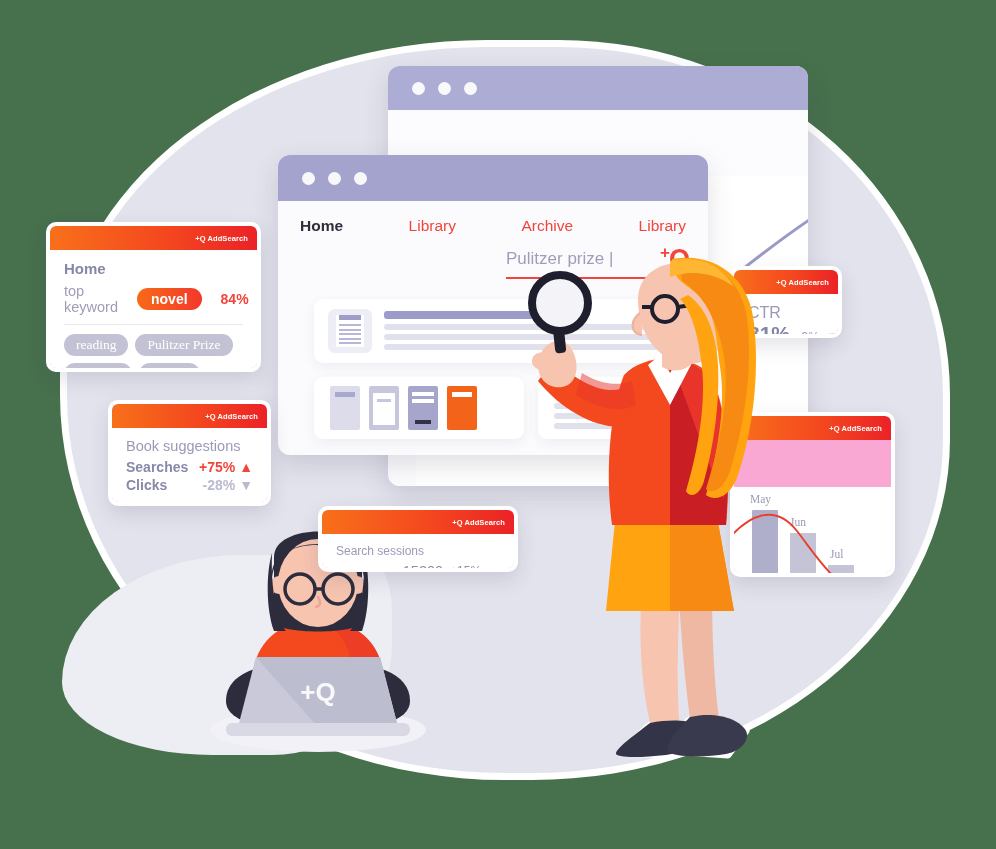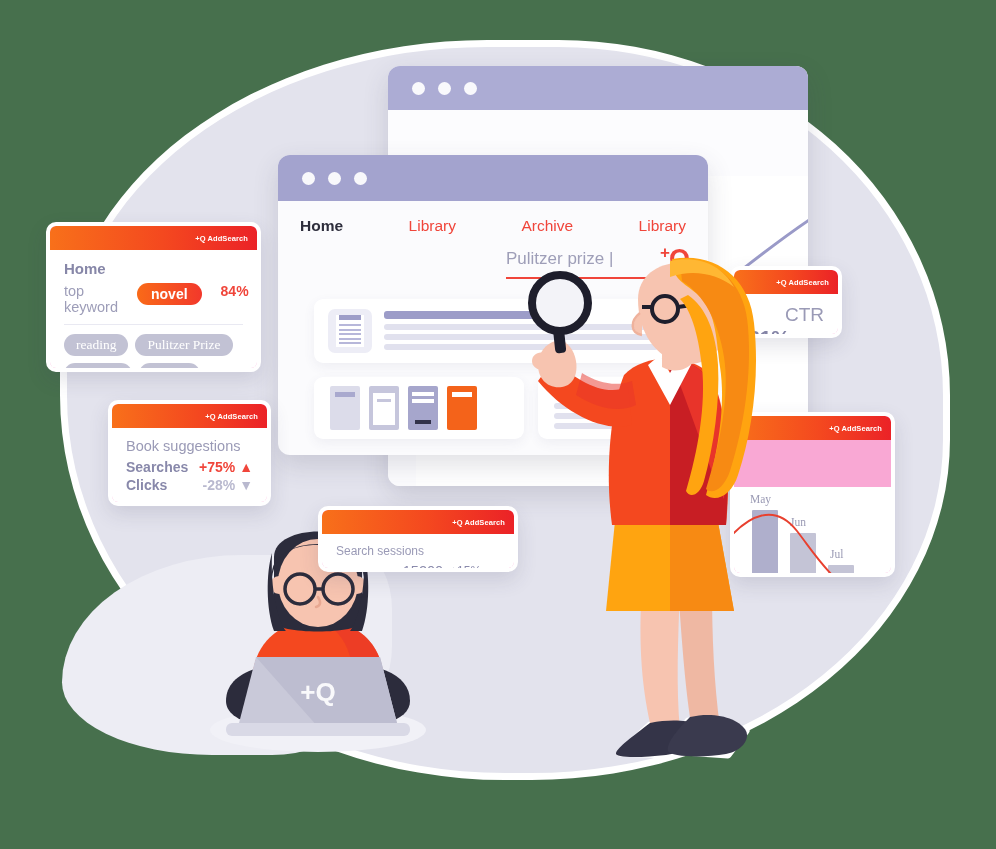--- a/index.html
+++ b/index.html
@@ -137,21 +137,21 @@
   .brand { color: #fff; font-size: 7.5px; font-weight: bold; letter-spacing: .1px; white-space: nowrap; }
 
   .card-body { padding: 10px 14px 12px 14px; background: #fff; }
 
   .up { color: #F0453A; }
   .down { color: #B9B9CF; }
 
   
   #card-keyword { left: 46px; top: 222px; width: 215px; height: 150px; }
   #card-keyword .title { font-size: 15px; font-weight: bold; color: #8787A8; margin-bottom: 6px; }
-  .kw-row { display: flex; align-items: flex-start; gap: 19px; }
+  .kw-row { display: flex; align-items: center; gap: 19px; }
   .kw-label { font-size: 14.5px; color: #9D9DB8; }
   .pill-novel {
     background: linear-gradient(90deg,#F96A18,#F2382B);
     color: #fff; font-weight: bold; font-size: 14px;
     padding: 3px 14px; border-radius: 11px;
   }
   .kw-pct { font-size: 14px; font-weight: bold; color: #F0453A; }
   .divider { height: 1px; background: #E9E9F2; margin: 9px 0 9px 0; }
   .tags { display: flex; flex-wrap: wrap; gap: 7px; }
   .tag {
@@ -169,21 +169,21 @@
   
   #card-sessions { left: 318px; top: 506px; width: 200px; height: 66px; }
   #card-sessions .title { font-size: 12px; color: #9A9AB6; }
   .sess-row { display: flex; align-items: center; gap: 7px; margin-top: 5px; }
   .sess-bar { flex: 1; height: 7px; background: #C9C9DB; border-radius: 3px; }
   .sess-num { font-size: 14.5px; color: #8A8AAC; }
   .sess-pct { font-size: 12px; color: #8A8AAC; }
 
   
   #card-ctr { left: 730px; top: 266px; width: 112px; height: 72px; }
-  #card-ctr .title { font-size: 19px; color: #9A9AB6; text-align: right; }
+  #card-ctr .title { font-size: 16px; color: #9A9AB6; }
   .ctr-row { display: flex; align-items: baseline; gap: 7px; }
   .ctr-val { font-size: 21px; font-weight: bold; color: #8484A6; }
   .ctr-pct { font-size: 12.5px; color: #A0A0BC; }
 
   
   #card-chart { left: 730px; top: 412px; width: 165px; height: 165px; }
   #card-chart .card-body { padding: 0; height: calc(100% - 24px); position: relative; margin-top: 47px; }
   .chart { position: absolute; inset: 0; }
   .bar { position: absolute; bottom: 6px; background: #C4C4D6; border-radius: 1px; }
   .bar.hl { background: #AFAFCC; }

